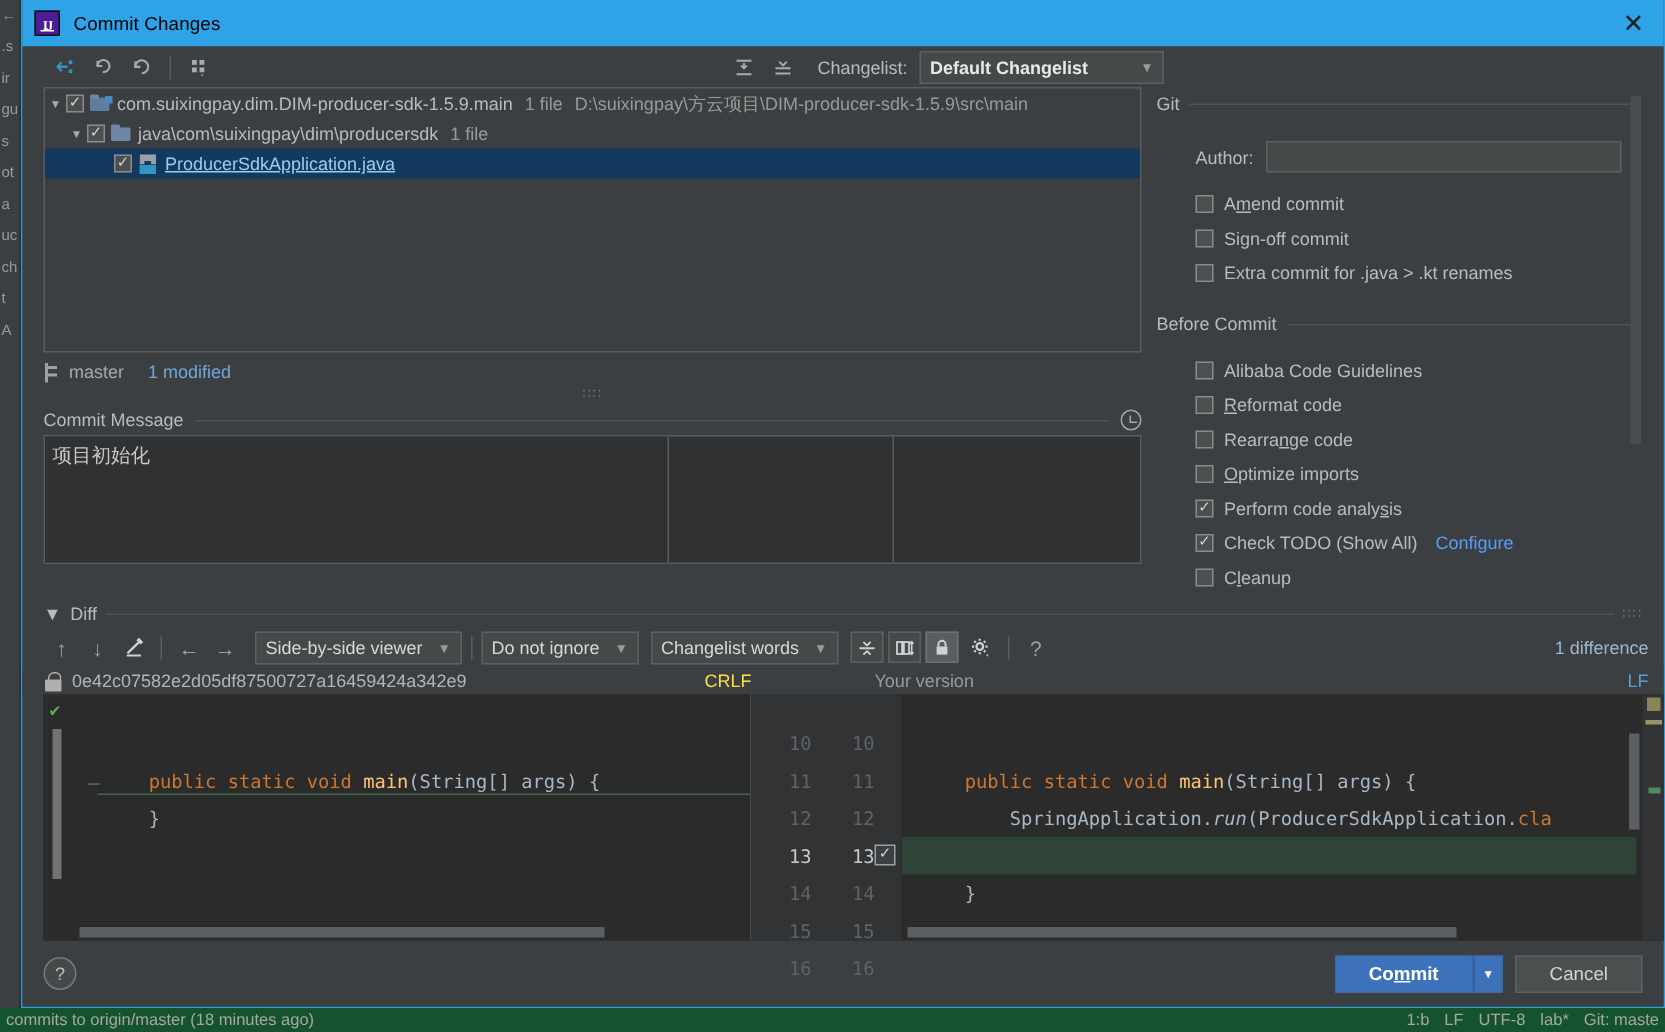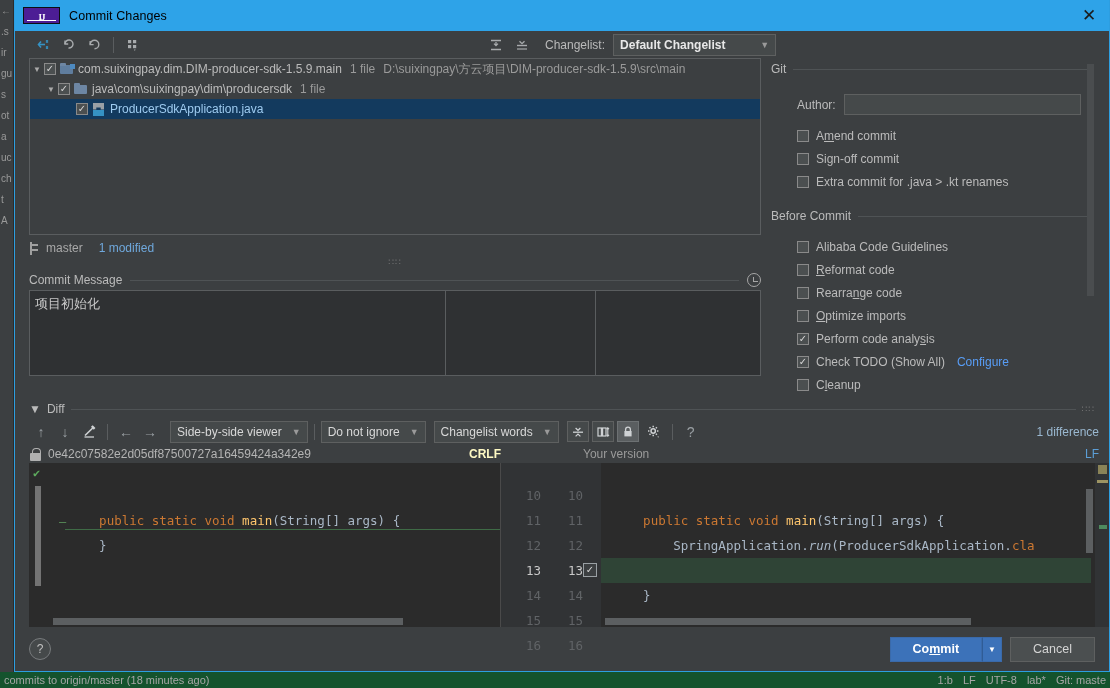--- a/index.html
+++ b/index.html
@@ -34,21 +34,21 @@
   .dialog {
     position:absolute; left:14px; top:0; width:1096px; height:672px;
     background:#3c3f41; border:1px solid #2d9ee0; border-top:none;
     display:flex; flex-direction:column;
   }
   .titlebar {
     height:31px; background:#2ea3e8; display:flex; align-items:center;
     padding:0 0 0 8px; flex:0 0 31px;
   }
   .ij-logo {
-    width:37px; height:17px; background:#4c1d95; border:1px solid #0c0f12;
+    width:17px; height:17px; background:#4c1d95; border:1px solid #0c0f12;
     display:flex; align-items:flex-end; justify-content:center;
     font-size:9px; font-weight:bold; color:#ffffff; line-height:9px;
     font-family:"Liberation Serif", serif; letter-spacing:-1px;
     padding-bottom:1px; position:relative;
   }
   .ij-logo::after{
     content:""; position:absolute; left:3px; right:3px; bottom:2px; height:1.5px; background:#fff;
   }
   .titlebar .title {
     color:#000; font-size:12.5px; margin-left:9px; letter-spacing:0.1px;
@@ -86,21 +86,21 @@
   .left-col { width:746px; display:flex; flex-direction:column; padding:0 0 0 14px; }
   .tree-panel {
     background:#3c3f41; border:1px solid #5a5d5f; height:177px; overflow:hidden;
     position:relative;
   }
   .tree-row {
     display:flex; align-items:center; height:20px; font-size:12px; color:#bbbbbb;
     white-space:nowrap; padding-right:4px;
   }
   .tree-row.selected { background:#133a5e; }
-  .tree-row.selected .node-name { color:#9ecbf0; }
+  .tree-row.selected .node-name { color:#9ecbf0;text-decoration:underline; }
   .twisty {
     width:14px; display:flex; align-items:center; justify-content:center;
     color:#a9a9a9; font-size:8px;
   }
   .cb {
     width:12px; height:12px; border:1px solid #8a8a8a; background:#4b4f50;
     display:inline-flex; align-items:center; justify-content:center;
     color:#d6d6d6; font-size:10px; line-height:1; flex:0 0 12px;
   }
   .cb.checked::after { content:"\2713"; font-size:10px; color:#d6d6d6; }
@@ -225,21 +225,21 @@
   }
   .rev-lock { width:13px; height:13px; position:relative; margin-right:6px; flex:0 0 13px; }
   .rev-lock::before{
     content:""; position:absolute; left:3px; top:0; width:7px; height:6px;
     border:1.5px solid #b0b0b0; border-bottom:none; border-radius:4px 4px 0 0;
   }
   .rev-lock::after{
     content:""; position:absolute; left:1px; top:5px; width:11px; height:8px; background:#b0b0b0; border-radius:1px;
   }
   .rev-hash { color:#b4b4b4; }
-  .crlf { color:#fef9c3; margin-left:auto;font-weight:bold; }
+  .crlf { color:#fde047; margin-left:auto; }
   .yourver { margin-left:0; }
   .lf { color:#5c9ed6; }
 
   .diff-body { flex:1; display:flex; min-height:0; background:#2b2b2b; margin:0 0 0 14px; position:relative; }
   .pane {
     position:relative; background:#2b2b2b; overflow:hidden;
     font-family:"DejaVu Sans Mono", monospace; font-size:12.5px; color:#a9b7c6;
   }
   .pane-left { width:472px; border-right:1px solid #4a4a4a; }
   .code-line { height:25px; line-height:25px; white-space:pre; }

